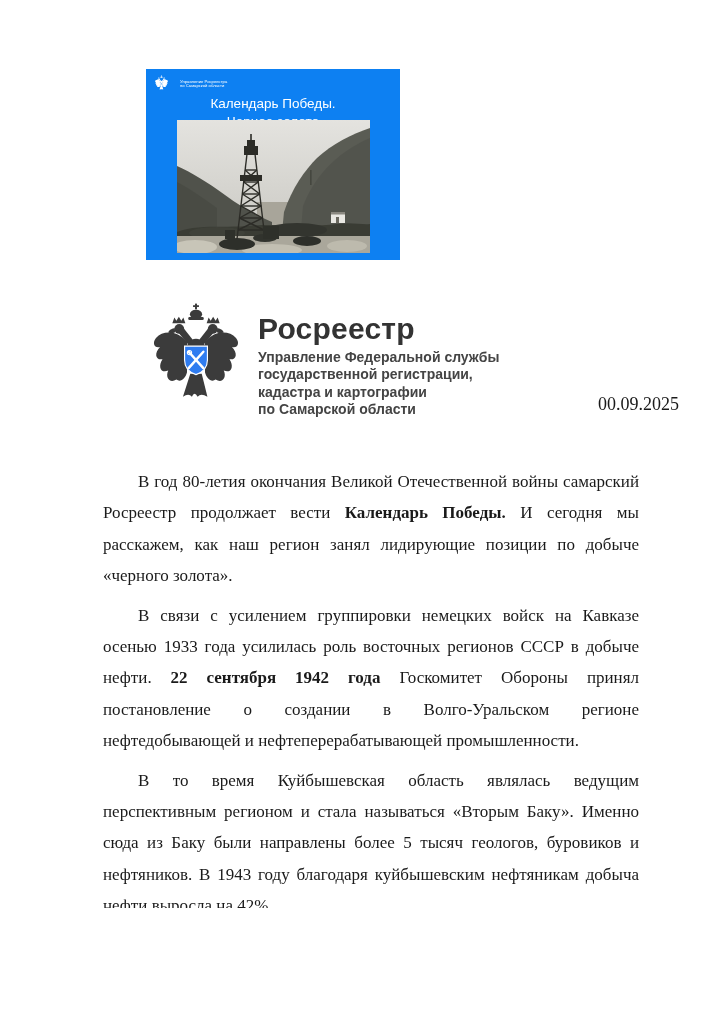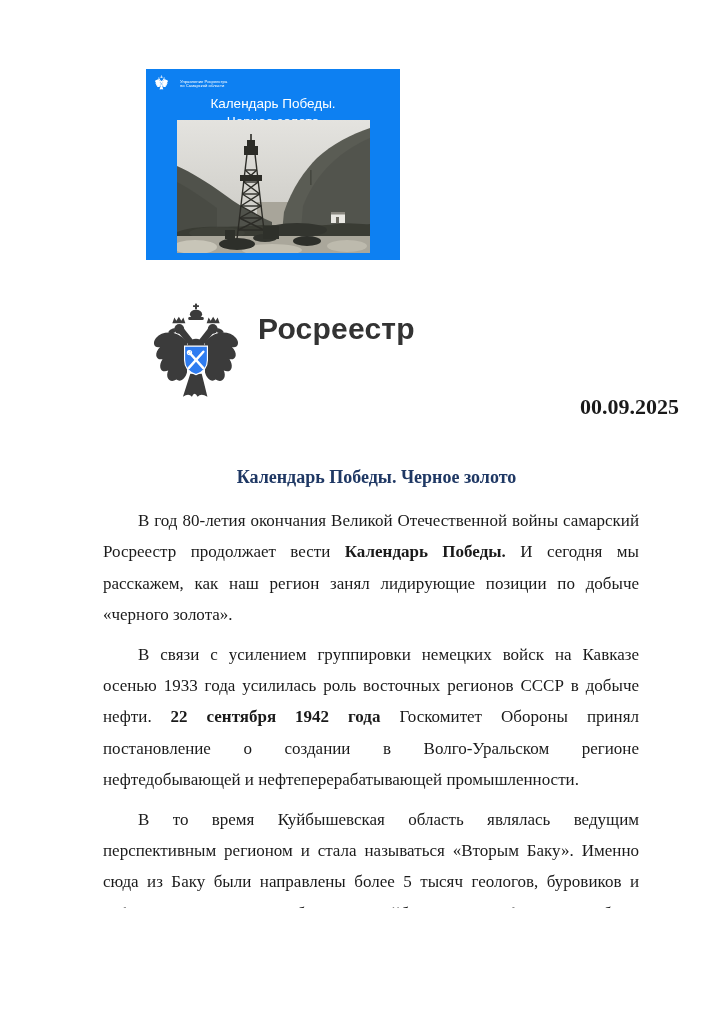--- a/index.html
+++ b/index.html
@@ -19,21 +19,21 @@
   .banner-photo{position:absolute;left:31px;top:51px;width:193px;height:133px;}
   .banner-photo svg{display:block;width:100%;height:100%;}
 
   
   .letterhead-eagle{position:absolute;left:147px;top:300px;width:98px;height:115px;color:#3b3b3b;
                     --shield:#2f7cf0;--mark:#ffffff;}
   .letterhead-text{position:absolute;left:258px;top:314px;width:300px;
                    font-family:"Liberation Sans",sans-serif;}
   .org-name{font-size:30px;line-height:30px;font-weight:bold;color:#333333;letter-spacing:.2px;}
   .org-desc{margin-top:5px;font-size:14px;line-height:17.3px;font-weight:600;color:#444444;}
-  .doc-date{position:absolute;right:59px;top:394px;font-weight:bold;font-size:22px;color:#1a1a1a;}
+  .doc-date{position:absolute;right:59px;top:394px;font-weight:normal;font-size:18px;color:#1a1a1a;}
 
   
   .article{position:absolute;left:103px;top:466px;width:547px;color:#1a1a1a;}
   .article h1{margin:0 0 17px 0;font-size:18px;line-height:22px;font-weight:bold;
               text-align:center;color:#1f3864;}
   .article p{margin:0 11px 8px 0;font-size:17px;line-height:31.4px;text-align:justify;
              text-indent:35px;}
   .article p b{font-weight:bold;}
 </style>
 </head>
@@ -140,25 +140,30 @@
         <rect x="48" y="110" width="10" height="9" fill="#2e302a"></rect>
       </svg>
     </div>
   </div>
 
   <svg class="letterhead-eagle" style="color: rgb(59, 59, 59);">
     <use href="#eagle-symbol"></use>
   </svg>
   <div class="letterhead-text">
     <div class="org-name">Росреестр</div>
+    <div class="org-desc">
+      <div>Управление Федеральной службы</div>
+      <div>государственной регистрации,</div>
+      <div>кадастра и картографии</div>
+      <div>по Самарской области</div>
+    </div>
   </div>
   <div class="doc-date">00.09.2025</div>
 
   <div class="article">
-    <h1 style="color: rgb(31, 56, 100);">Календарь Победы. Черное золото</h1>
     <div id="paragraphs">
         <p><span>В год 80-летия окончания Великой Отечественной войны самарский Росреестр продолжает вести </span><b>Календарь Победы.</b><span> И сегодня мы расскажем, как наш регион занял лидирующие позиции по добыче «черного золота».</span></p>
         <p><span>В связи с усилением группировки немецких войск на Кавказе осенью 1933 года усилилась роль восточных регионов СССР в добыче нефти. </span><b>22 сентября 1942 года</b><span> Госкомитет Обороны принял постановление о создании в Волго-Уральском регионе нефтедобывающей и нефтеперерабатывающей промышленности.</span></p>
         <p><span>В то время Куйбышевская область являлась ведущим перспективным регионом и стала называться «Вторым Баку». Именно сюда из Баку были направлены более 5 тысяч геологов, буровиков и нефтяников. В 1943 году благодаря куйбышевским нефтяникам добыча нефти выросла на 42%.</span></p>
       </div>
   </div>
 
 </div>
 
 </body></html>

